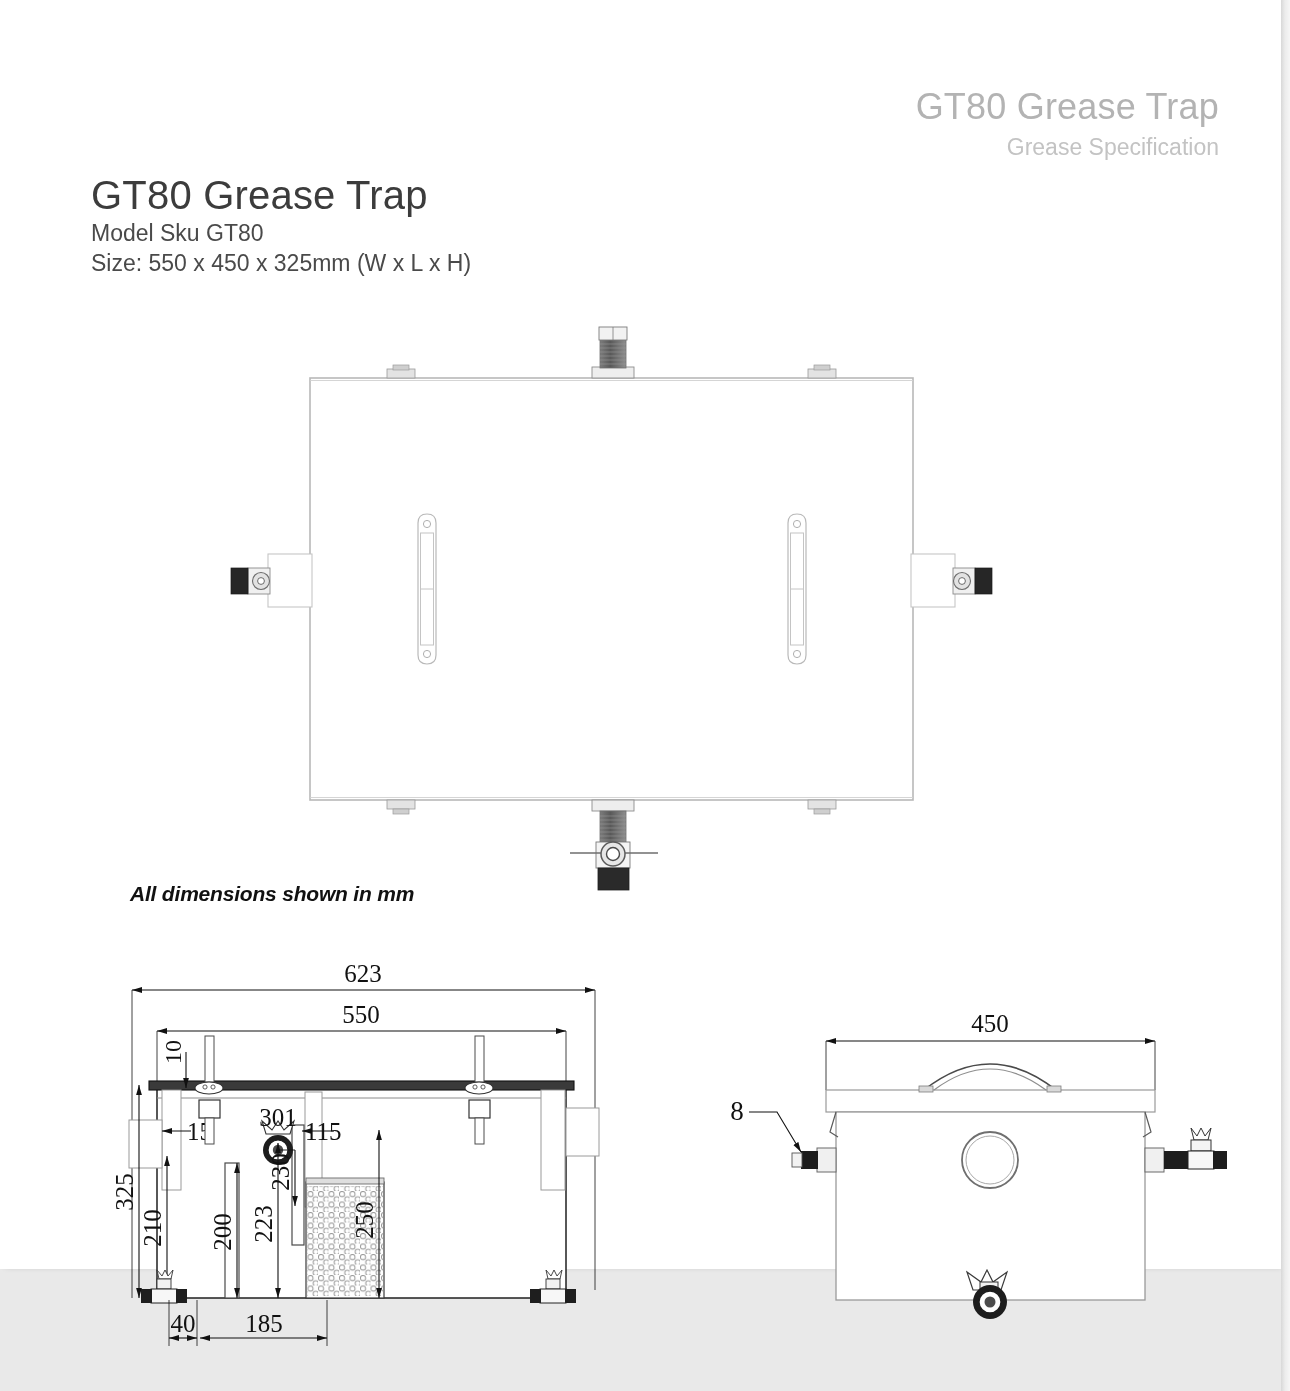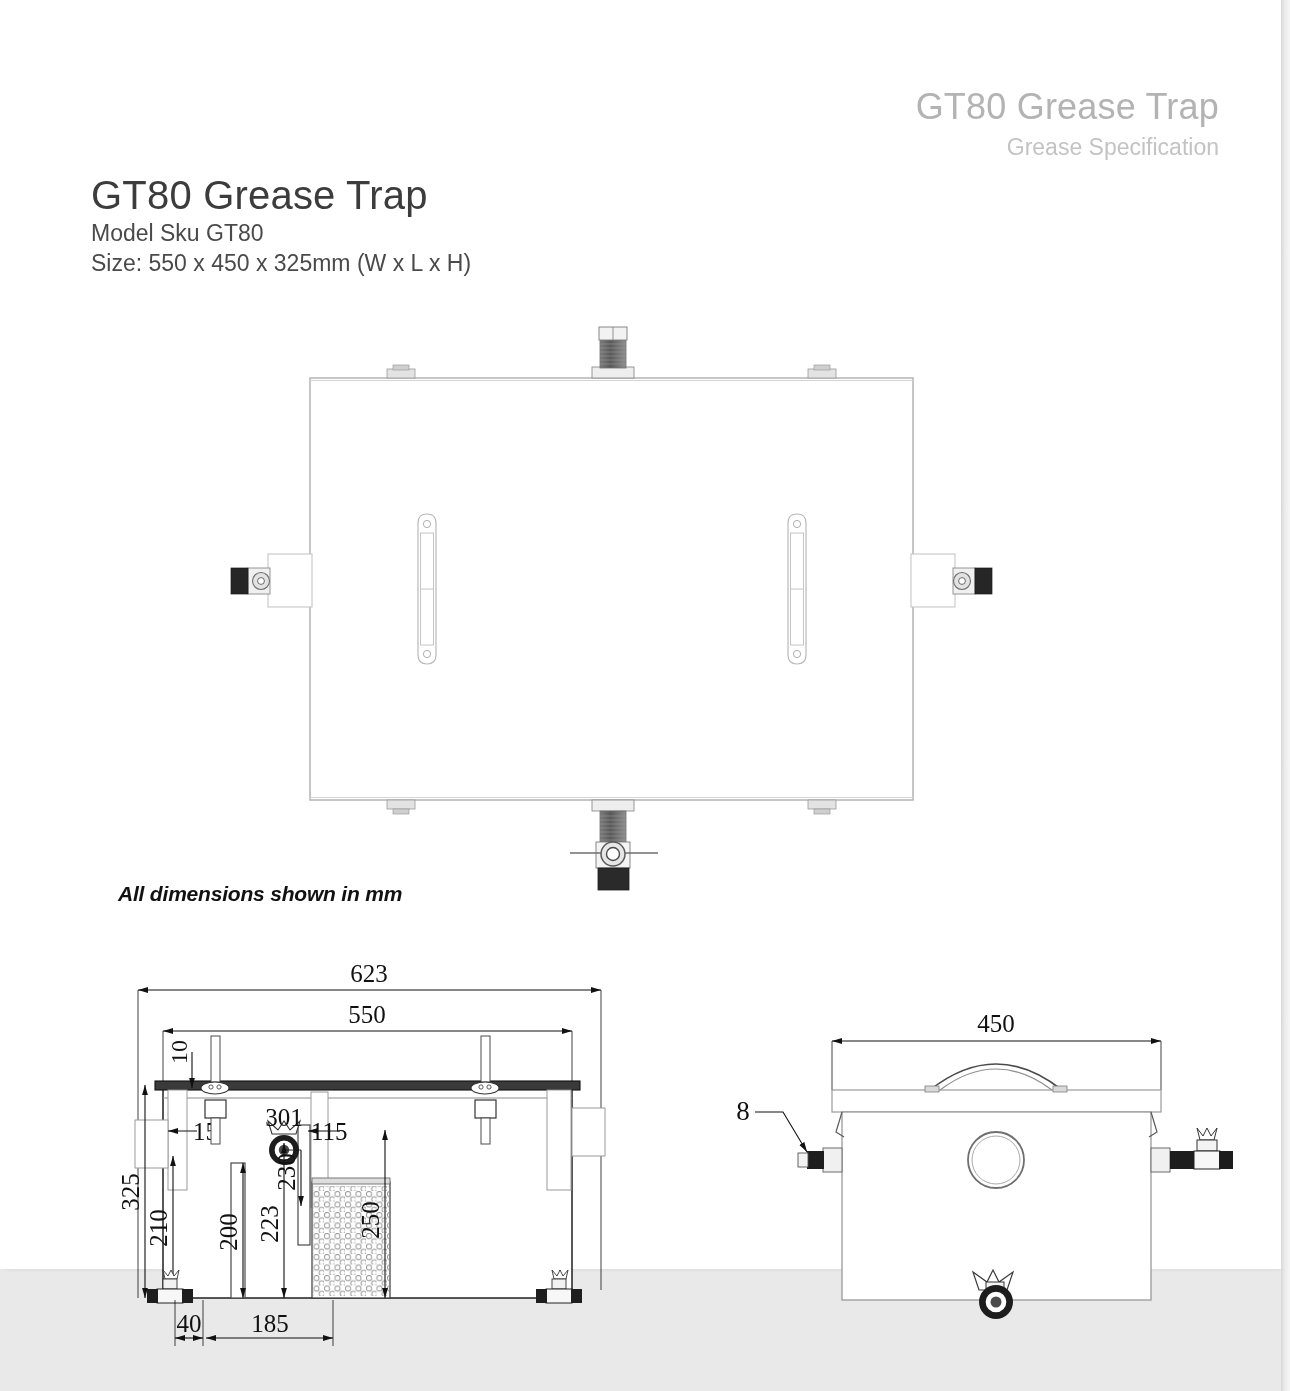--- a/index.html
+++ b/index.html
@@ -67,38 +67,38 @@
   .doc-line {
     font-size: 23px;
     font-weight: 300;
     line-height: 30px;
     color: #4a4a4a;
   }
   #doc-model { }
 
   #dim-note {
     position: absolute;
-    left: 118px;
+    left: 130px;
     top: 882px;
     font-size: 21px;
     font-style: italic;
     font-weight: bold;
     color: #111;
     letter-spacing: -0.2px;
   }
 
   
   #top-view-wrap {
     position: absolute;
     left: 230px; top: 325px;
     width: 770px; height: 545px;
   }
   #elev-wrap {
     position: absolute;
-    left: 135px; top: 960px;
+    left: 129px; top: 960px;
     width: 1130px; height: 420px;
   }
   svg { display: block; overflow: visible; }
 </style>
 </head>
 <body>
 
 <div id="page">
 
   <div class="hdr" id="hdr-title">GT80 Grease Trap</div>

